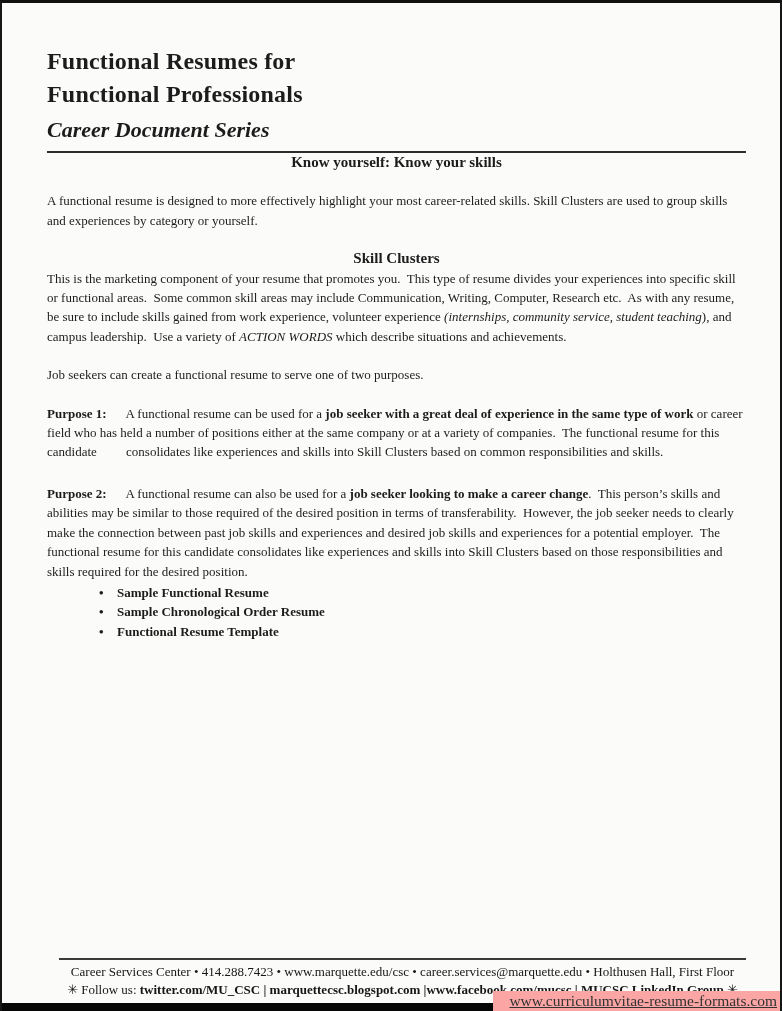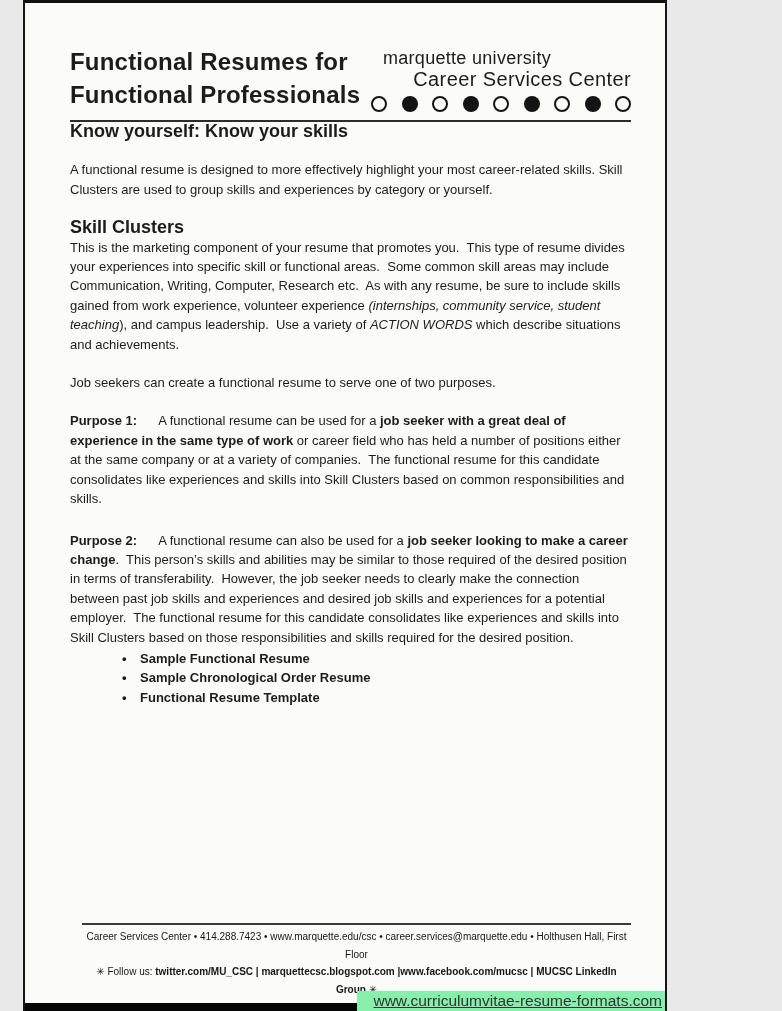--- a/index.html
+++ b/index.html
@@ -1,27 +1,26 @@
 <!DOCTYPE html>
 <html><head>
 <meta charset="utf-8">
 <style>
   html,body{margin:0;padding:0;background:#e9e9e9;}
   .page{
     position:relative;
-    width:644px;height:1011px;
+    width:782px;height:1011px;
     box-sizing:border-box;
     background:#fbfbfa;
     border-top:3px solid #111;
     border-left:2px solid #161616;
     border-right:2px solid #161616;
     overflow:hidden;
-    font-family:Liberation Sans, sans-serif;
+    font-family:Liberation Serif, serif;
     color:#1c1c1c;
-    margin-left:23px;
   }
   .content{padding:0 34px 0 45px;}
   .b{font-weight:bold;}
   .i{font-style:italic;}
 
   
   .hdr{display:flex;justify-content:space-between;margin-top:42px;}
   .title-block{flex:0 0 auto;}
   .title-line{font-size:24px;font-weight:bold;line-height:33px;letter-spacing:.2px;}
   .subtitle{font-size:22px;font-weight:bold;font-style:italic;line-height:27px;margin-top:5px;}
@@ -30,65 +29,51 @@
   .logo-l2{font-size:20px;line-height:23px;letter-spacing:.4px;}
   .circles{display:flex;justify-content:flex-end;gap:14.5px;margin-top:5px;}
   .circle{width:16px;height:16px;border-radius:50%;box-sizing:border-box;}
   .circle.open{border:2px solid #141414;background:transparent;}
   .circle.filled{background:#141414;}
   .hr-title{border:0;border-top:2px solid #2c2c2c;margin:8px 0 0 0;}
 
   
   .doc{font-size:13px;line-height:19.4px;}
   .doc p,.doc h3{margin:0;white-space:pre-wrap;}
-  .h-small{font-size:18px;font-weight:bold;margin-top:16px;}
+  .h-small{font-size:15px;font-weight:bold;margin-top:16px;text-align:center;}
   .para{margin-top:19px !important;}
   .tight{margin-top:0 !important;}
   .p2{margin-top:22px !important;}
   ul.doc-list{list-style:none;margin:2px 0 0 0;padding:0 0 0 52px;}
   ul.doc-list li{line-height:19.4px;font-weight:bold;}
   ul.doc-list .blt{display:inline-block;width:18px;font-weight:bold;}
 
   
-  .footer{position:absolute;left:57px;right:34px;bottom:13px;text-align:center;font-size:10px;line-height:17.5px;color:#161616;}
+  .footer{position:absolute;left:57px;right:34px;bottom:13px;text-align:center;font-size:13px;line-height:17.5px;color:#161616;}
   .footer-hr{border:0;border-top:2px solid #3a3a3a;margin:0 0 3px 0;}
   .bottom-bar{position:absolute;left:0;right:0;bottom:0;height:8px;background:#060606;z-index:2;}
   .watermark{
     position:absolute;right:0;bottom:0;z-index:5;
-    background:#86efac;color:#333;
+    background:#fca5a5;color:#333;
     font-size:15.5px;line-height:17px;
     padding:1px 3px 2px 16px;
     text-decoration:underline;
   }
 </style>
 </head>
 <body>
 
 <div class="page">
   <div class="content">
 
     <div class="hdr">
       <div class="title-block">
         <div class="title-line">Functional Resumes for</div>
         <div class="title-line">Functional Professionals</div>
-      </div>
-      <div class="logo">
-        <div class="logo-l1">marquette university</div>
-        <div class="logo-l2">Career Services Center</div>
-        <div class="circles">
-            <span class="circle open"></span>
-            <span class="circle filled"></span>
-            <span class="circle open"></span>
-            <span class="circle filled"></span>
-            <span class="circle open"></span>
-            <span class="circle filled"></span>
-            <span class="circle open"></span>
-            <span class="circle filled"></span>
-            <span class="circle open"></span>
-          </div>
+        <div class="subtitle">Career Document Series</div>
       </div>
     </div>
     <hr class="hr-title">
 
     <div class="doc">
       <h3 class="h-small">Know yourself: Know your skills</h3>
       <p class="para">A functional resume is designed to more effectively highlight your most career-related skills. Skill Clusters are used to group skills and experiences by category or yourself.</p>
 
       <h3 class="h-small para">Skill Clusters</h3>
       <p class="tight"><span>This is the marketing component of your resume that promotes you.  This type of resume divides your experiences into specific skill or functional areas.  Some common skill areas may include Communication, Writing, Computer, Research etc.  As with any resume, be sure to include skills gained from work experience, volunteer experience </span><span class="i">(internships, community service, student teaching</span><span>), and campus leadership.  Use a variety of </span><span class="i">ACTION WORDS</span><span> which describe situations and achievements.</span></p>

